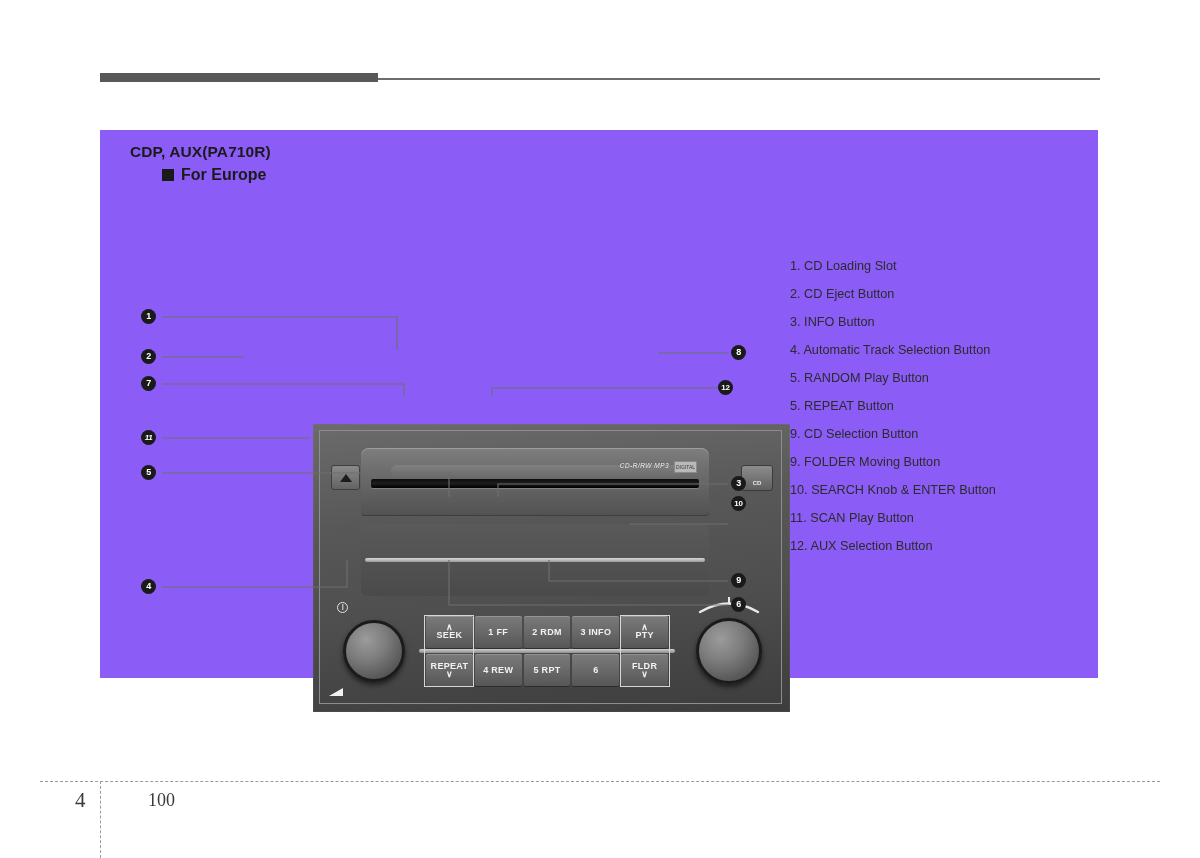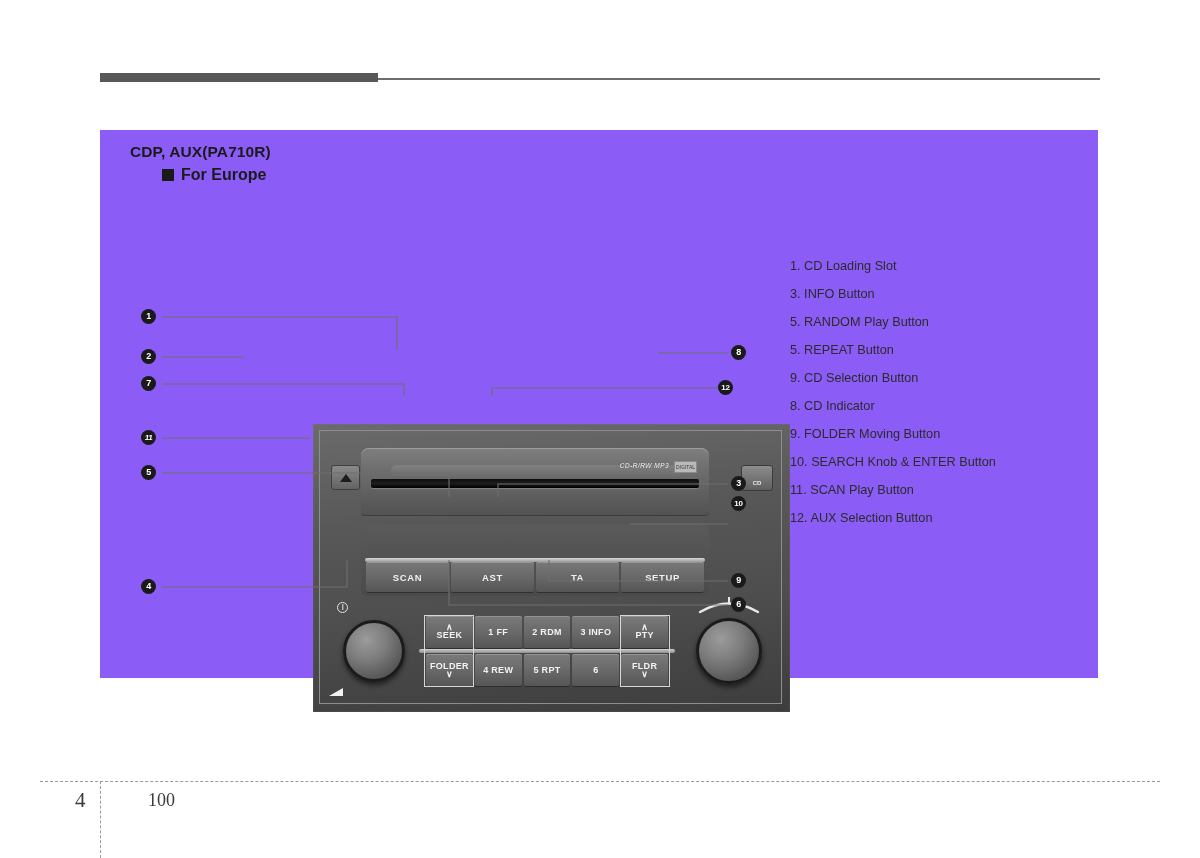--- a/index.html
+++ b/index.html
@@ -413,25 +413,26 @@
 
   <div id="section-title">CDP, AUX(PA710R)</div>
 
   <div id="subsection-row">
     <span id="subsection-bullet"></span>
     <span id="subsection-title">For Europe</span>
   </div>
 
   <div id="legend-list">
     <div class="legend-item">1. CD Loading Slot</div>
+    <div class="legend-item">2. CD Eject Button</div>
     <div class="legend-item">3. INFO Button</div>
+    <div class="legend-item">4. Automatic Track Selection Button</div>
     <div class="legend-item">5. RANDOM Play Button</div>
     <div class="legend-item">5. REPEAT Button</div>
     <div class="legend-item">9. CD Selection Button</div>
-    <div class="legend-item">8. CD Indicator</div>
     <div class="legend-item">9. FOLDER Moving Button</div>
     <div class="legend-item">10. SEARCH Knob &amp; ENTER Button</div>
     <div class="legend-item">11. SCAN Play Button</div>
     <div class="legend-item">12. AUX Selection Button</div>
   </div>
 
   <div id="radio-figure">
     <div id="radio-unit">
       <div id="radio-inner-border"></div>
 
@@ -446,46 +447,40 @@
       <div id="eject-button">
         <span id="eject-icon"></span>
       </div>
 
       <div id="cd-indicator">
         <span id="cd-indicator-label">CD</span>
       </div>
 
       <div id="button-bank">
         <div id="bank-divider"></div>
-        <div class="btn-row" id="btn-row-bottom">
-          <div class="bank-btn">SCAN</div>
-          <div class="bank-btn">AST</div>
-          <div class="bank-btn">TA</div>
-          <div class="bank-btn">SETUP</div>
-        </div>
       </div>
 
       <div id="preset-block">
         <div class="preset-row" id="preset-row-top">
           <div class="preset-btn arrow-btn">
             <span class="arrow-glyph">∧</span>
             <span>SEEK</span>
           </div>
           <div class="preset-btn">1  FF</div>
           <div class="preset-btn">2 RDM</div>
           <div class="preset-btn">3 INFO</div>
           <div class="preset-btn arrow-btn">
             <span class="arrow-glyph">∧</span>
             <span>PTY</span>
           </div>
         </div>
         <div id="preset-divider"></div>
         <div class="preset-row" id="preset-row-bottom">
           <div class="preset-btn arrow-btn">
-            <span>FOLDER</span>
+            <span>REPEAT</span>
             <span class="arrow-glyph">∨</span>
           </div>
           <div class="preset-btn">4 REW</div>
           <div class="preset-btn">5 RPT</div>
           <div class="preset-btn">6</div>
           <div class="preset-btn arrow-btn">
             <span>FLDR</span>
             <span class="arrow-glyph">∨</span>
           </div>
         </div>

